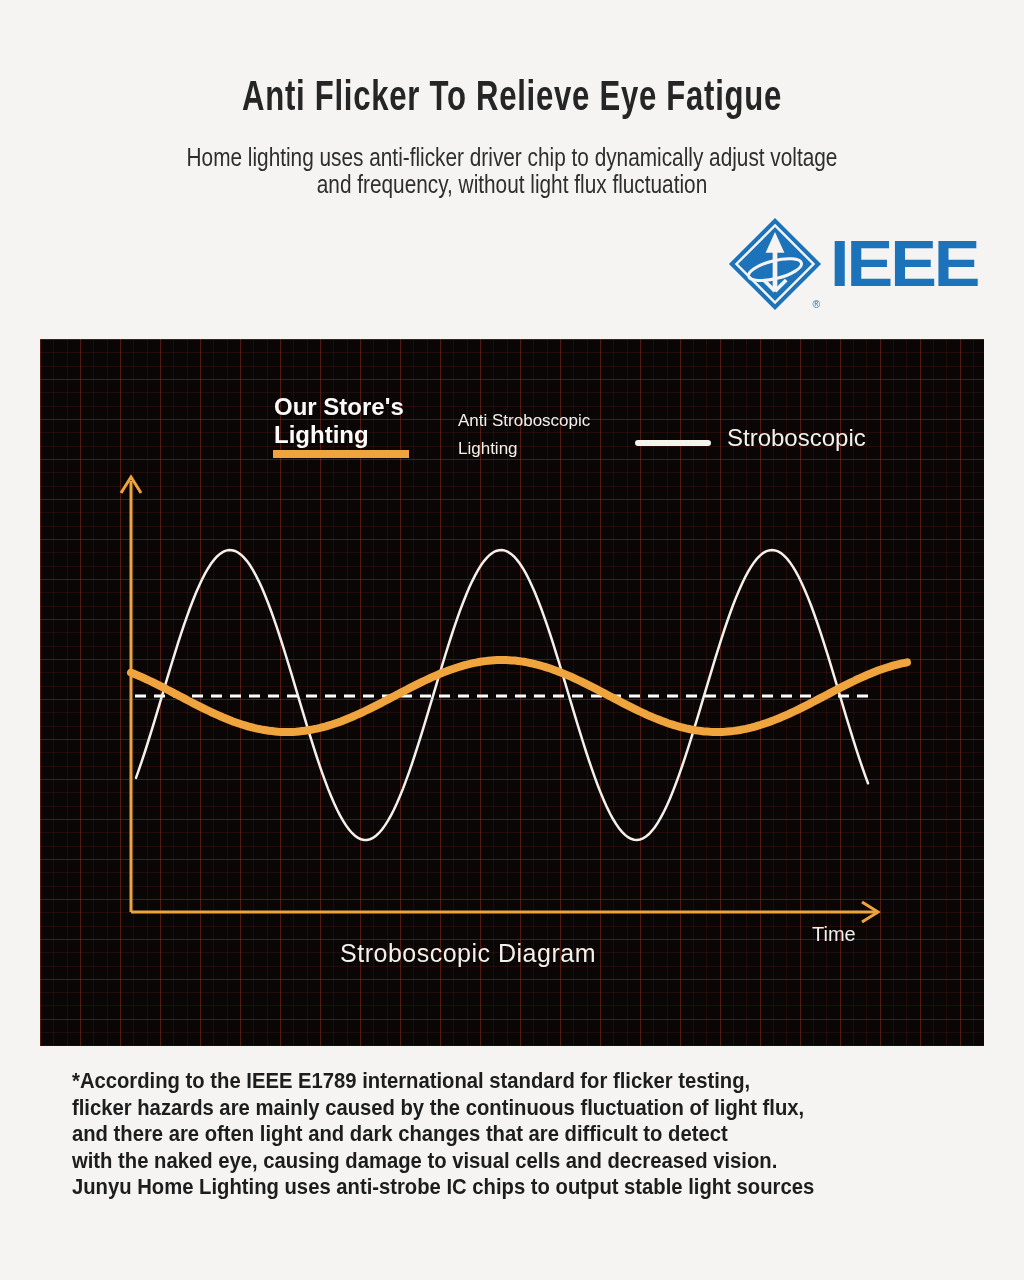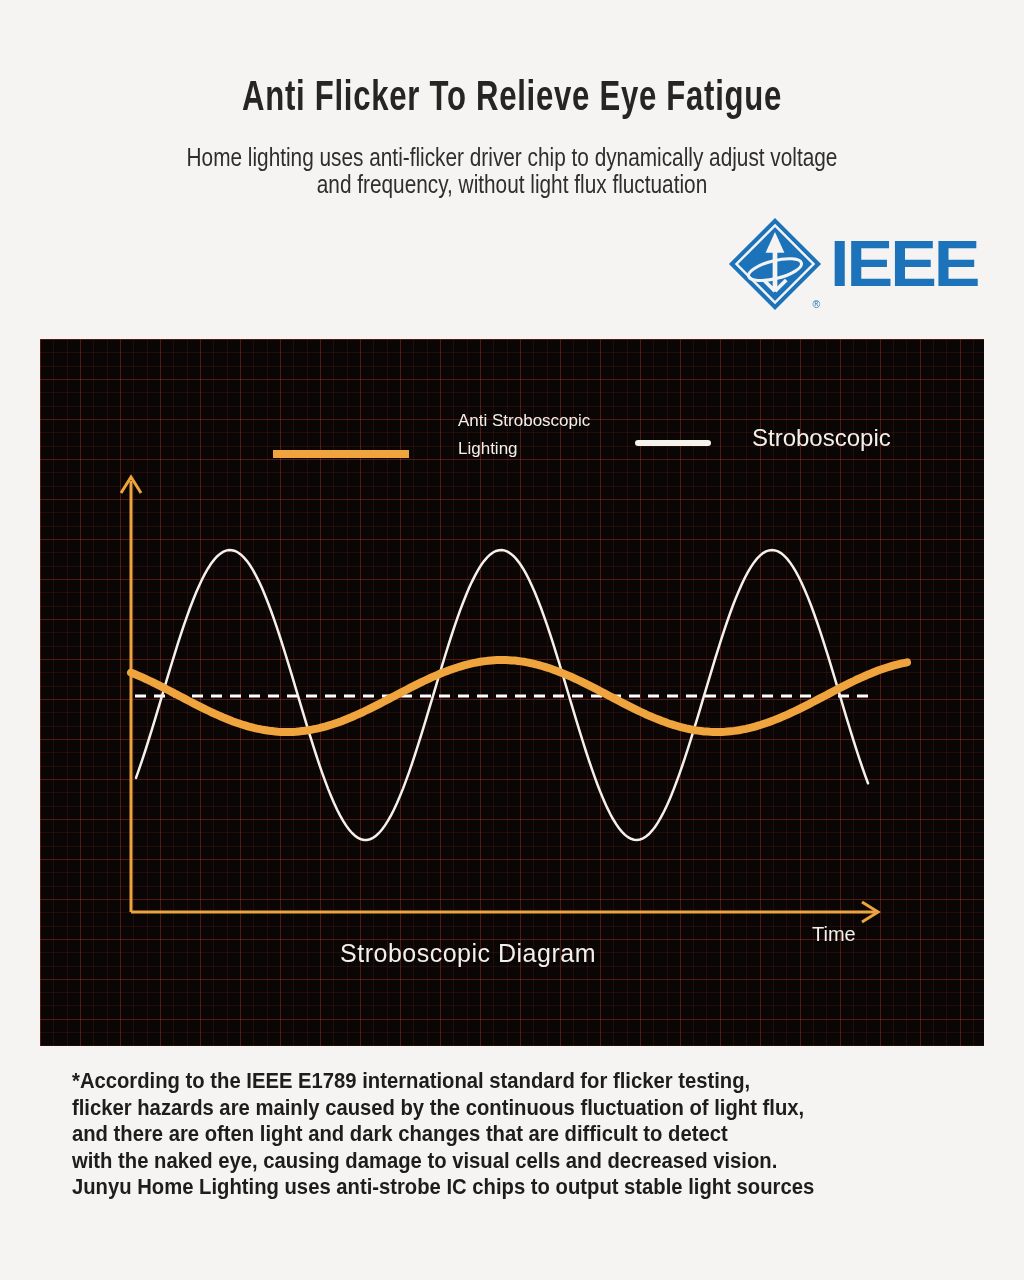--- a/index.html
+++ b/index.html
@@ -55,21 +55,21 @@
   .legend-anti {
     position:absolute; left:418px; top:68px;
     font-size:17px; line-height:28px; color:#f3f0ea;
   }
   .legend-swatch {
     position:absolute; left:595px; top:101px; width:76px; height:6px;
     background:#f6f2ec; border-radius:3px;
   }
   .legend-strobo {
     position:absolute; left:687px; top:85px;
-    font-size:24px; color:#f3f0ea;margin-left:25px;
+    font-size:24px; color:#f3f0ea;
   }
   .chart-caption {
     position:absolute; left:0; top:600px; width:856px; text-align:center;
     font-size:25px; color:#f3f0ea; letter-spacing:0.5px;
   }
   .time-label {
     position:absolute; left:772px; top:584px;
     font-size:20px; color:#f3f0ea;
   }
   .footnote {
@@ -107,20 +107,24 @@
   <svg id="wave-svg" class="wave-svg" viewBox="0 0 944 707">
       <path d="M91,573 L91,142" stroke="#eda43f" stroke-width="3" fill="none"></path>
       <path d="M81,154 L91,138 L101,154" stroke="#eda43f" stroke-width="3" fill="none" stroke-linejoin="miter"></path>
       <path d="M91,573 L835,573" stroke="#eda43f" stroke-width="3" fill="none"></path>
       <path d="M822,563 L838,573 L822,583" stroke="#eda43f" stroke-width="3" fill="none"></path>
       <line x1="95" y1="357" x2="834" y2="357" stroke="#ffffff" stroke-width="3" stroke-dasharray="11 8"></line>
       <path d="M96.0,438.9 L99.0,430.4 L102.0,421.6 L105.0,412.5 L108.0,403.0 L111.0,393.4 L114.0,383.6 L117.0,373.6 L120.0,363.6 L123.0,353.5 L126.0,343.4 L129.0,333.4 L132.0,323.5 L135.0,313.8 L138.0,304.2 L141.0,294.9 L144.0,285.9 L147.0,277.3 L150.0,269.0 L153.0,261.2 L156.0,253.8 L159.0,246.9 L162.0,240.5 L165.0,234.7 L168.0,229.5 L171.0,224.8 L174.0,220.9 L177.0,217.5 L180.0,214.9 L183.0,212.9 L186.0,211.6 L189.0,211.0 L192.0,211.2 L195.0,212.0 L198.0,213.5 L201.0,215.7 L204.0,218.6 L207.0,222.1 L210.0,226.3 L213.0,231.1 L216.0,236.6 L219.0,242.6 L222.0,249.1 L225.0,256.2 L228.0,263.7 L231.0,271.7 L234.0,280.1 L237.0,288.9 L240.0,298.0 L243.0,307.4 L246.0,317.0 L249.0,326.8 L252.0,336.7 L255.0,346.8 L258.0,356.8 L261.0,366.9 L264.0,376.9 L267.0,386.9 L270.0,396.6 L273.0,406.2 L276.0,415.5 L279.0,424.6 L282.0,433.3 L285.0,441.6 L288.0,449.6 L291.0,457.0 L294.0,464.0 L297.0,470.5 L300.0,476.4 L303.0,481.7 L306.0,486.4 L309.0,490.5 L312.0,494.0 L315.0,496.7 L318.0,498.8 L321.0,500.2 L324.0,500.9 L327.0,500.9 L330.0,500.2 L333.0,498.8 L336.0,496.7 L339.0,494.0 L342.0,490.5 L345.0,486.4 L348.0,481.7 L351.0,476.4 L354.0,470.5 L357.0,464.0 L360.0,457.0 L363.0,449.6 L366.0,441.6 L369.0,433.3 L372.0,424.6 L375.0,415.5 L378.0,406.2 L381.0,396.6 L384.0,386.9 L387.0,376.9 L390.0,366.9 L393.0,356.8 L396.0,346.8 L399.0,336.7 L402.0,326.8 L405.0,317.0 L408.0,307.4 L411.0,298.0 L414.0,288.9 L417.0,280.1 L420.0,271.7 L423.0,263.7 L426.0,256.2 L429.0,249.1 L432.0,242.6 L435.0,236.6 L438.0,231.1 L441.0,226.3 L444.0,222.1 L447.0,218.6 L450.0,215.7 L453.0,213.5 L456.0,212.0 L459.0,211.2 L462.0,211.0 L465.0,211.6 L468.0,212.9 L471.0,214.9 L474.0,217.5 L477.0,220.9 L480.0,224.8 L483.0,229.5 L486.0,234.7 L489.0,240.5 L492.0,246.9 L495.0,253.8 L498.0,261.2 L501.0,269.0 L504.0,277.3 L507.0,285.9 L510.0,294.9 L513.0,304.2 L516.0,313.8 L519.0,323.5 L522.0,333.4 L525.0,343.4 L528.0,353.5 L531.0,363.6 L534.0,373.6 L537.0,383.6 L540.0,393.4 L543.0,403.0 L546.0,412.5 L549.0,421.6 L552.0,430.4 L555.0,438.9 L558.0,447.0 L561.0,454.6 L564.0,461.7 L567.0,468.4 L570.0,474.5 L573.0,480.0 L576.0,484.9 L579.0,489.2 L582.0,492.9 L585.0,495.9 L588.0,498.2 L591.0,499.8 L594.0,500.8 L597.0,501.0 L600.0,500.5 L603.0,499.4 L606.0,497.5 L609.0,495.0 L612.0,491.7 L615.0,487.9 L618.0,483.4 L621.0,478.2 L624.0,472.5 L627.0,466.2 L630.0,459.4 L633.0,452.1 L636.0,444.3 L639.0,436.1 L642.0,427.5 L645.0,418.6 L648.0,409.3 L651.0,399.8 L654.0,390.1 L657.0,380.3 L660.0,370.3 L663.0,360.2 L666.0,350.1 L669.0,340.1 L672.0,330.1 L675.0,320.2 L678.0,310.6 L681.0,301.1 L684.0,291.9 L687.0,283.0 L690.0,274.5 L693.0,266.3 L696.0,258.6 L699.0,251.4 L702.0,244.7 L705.0,238.5 L708.0,232.9 L711.0,227.9 L714.0,223.4 L717.0,219.7 L720.0,216.6 L723.0,214.1 L726.0,212.4 L729.0,211.4 L732.0,211.0 L735.0,211.4 L738.0,212.4 L741.0,214.1 L744.0,216.6 L747.0,219.7 L750.0,223.4 L753.0,227.9 L756.0,232.9 L759.0,238.5 L762.0,244.7 L765.0,251.4 L768.0,258.6 L771.0,266.3 L774.0,274.5 L777.0,283.0 L780.0,291.9 L783.0,301.1 L786.0,310.6 L789.0,320.2 L792.0,330.1 L795.0,340.1 L798.0,350.1 L801.0,360.2 L804.0,370.3 L807.0,380.3 L810.0,390.1 L813.0,399.8 L816.0,409.3 L819.0,418.6 L822.0,427.5 L825.0,436.1 L828.0,444.3" stroke="#f5f1ea" stroke-width="2.5" fill="none" stroke-linecap="round"></path>
       <path d="M91.0,333.6 L94.0,334.8 L97.0,336.1 L100.0,337.4 L103.0,338.7 L106.0,340.1 L109.0,341.5 L112.0,342.9 L115.0,344.4 L118.0,345.9 L121.0,347.4 L124.0,348.9 L127.0,350.5 L130.0,352.0 L133.0,353.6 L136.0,355.2 L139.0,356.7 L142.0,358.3 L145.0,359.9 L148.0,361.5 L151.0,363.0 L154.0,364.6 L157.0,366.1 L160.0,367.6 L163.0,369.1 L166.0,370.6 L169.0,372.0 L172.0,373.5 L175.0,374.8 L178.0,376.2 L181.0,377.5 L184.0,378.8 L187.0,380.0 L190.0,381.2 L193.0,382.4 L196.0,383.5 L199.0,384.5 L202.0,385.5 L205.0,386.4 L208.0,387.3 L211.0,388.1 L214.0,388.9 L217.0,389.6 L220.0,390.2 L223.0,390.8 L226.0,391.3 L229.0,391.8 L232.0,392.1 L235.0,392.4 L238.0,392.7 L241.0,392.9 L244.0,393.0 L247.0,393.0 L250.0,393.0 L253.0,392.9 L256.0,392.7 L259.0,392.4 L262.0,392.1 L265.0,391.8 L268.0,391.3 L271.0,390.8 L274.0,390.2 L277.0,389.6 L280.0,388.9 L283.0,388.1 L286.0,387.3 L289.0,386.4 L292.0,385.5 L295.0,384.5 L298.0,383.5 L301.0,382.4 L304.0,381.2 L307.0,380.0 L310.0,378.8 L313.0,377.5 L316.0,376.2 L319.0,374.8 L322.0,373.5 L325.0,372.0 L328.0,370.6 L331.0,369.1 L334.0,367.6 L337.0,366.1 L340.0,364.6 L343.0,363.0 L346.0,361.5 L349.0,359.9 L352.0,358.3 L355.0,356.7 L358.0,355.2 L361.0,353.6 L364.0,352.0 L367.0,350.5 L370.0,348.9 L373.0,347.4 L376.0,345.9 L379.0,344.4 L382.0,342.9 L385.0,341.5 L388.0,340.1 L391.0,338.7 L394.0,337.4 L397.0,336.1 L400.0,334.8 L403.0,333.6 L406.0,332.4 L409.0,331.3 L412.0,330.2 L415.0,329.2 L418.0,328.2 L421.0,327.3 L424.0,326.4 L427.0,325.6 L430.0,324.9 L433.0,324.2 L436.0,323.6 L439.0,323.0 L442.0,322.5 L445.0,322.1 L448.0,321.8 L451.0,321.5 L454.0,321.2 L457.0,321.1 L460.0,321.0 L463.0,321.0 L466.0,321.1 L469.0,321.2 L472.0,321.4 L475.0,321.6 L478.0,322.0 L481.0,322.4 L484.0,322.8 L487.0,323.4 L490.0,324.0 L493.0,324.6 L496.0,325.4 L499.0,326.1 L502.0,327.0 L505.0,327.9 L508.0,328.8 L511.0,329.8 L514.0,330.9 L517.0,332.0 L520.0,333.2 L523.0,334.4 L526.0,335.6 L529.0,336.9 L532.0,338.2 L535.0,339.6 L538.0,341.0 L541.0,342.4 L544.0,343.9 L547.0,345.4 L550.0,346.9 L553.0,348.4 L556.0,349.9 L559.0,351.5 L562.0,353.1 L565.0,354.6 L568.0,356.2 L571.0,357.8 L574.0,359.4 L577.0,360.9 L580.0,362.5 L583.0,364.1 L586.0,365.6 L589.0,367.1 L592.0,368.6 L595.0,370.1 L598.0,371.6 L601.0,373.0 L604.0,374.4 L607.0,375.8 L610.0,377.1 L613.0,378.4 L616.0,379.6 L619.0,380.8 L622.0,382.0 L625.0,383.1 L628.0,384.2 L631.0,385.2 L634.0,386.1 L637.0,387.0 L640.0,387.9 L643.0,388.6 L646.0,389.4 L649.0,390.0 L652.0,390.6 L655.0,391.2 L658.0,391.6 L661.0,392.0 L664.0,392.4 L667.0,392.6 L670.0,392.8 L673.0,392.9 L676.0,393.0 L679.0,393.0 L682.0,392.9 L685.0,392.8 L688.0,392.5 L691.0,392.2 L694.0,391.9 L697.0,391.5 L700.0,391.0 L703.0,390.4 L706.0,389.8 L709.0,389.1 L712.0,388.4 L715.0,387.6 L718.0,386.7 L721.0,385.8 L724.0,384.8 L727.0,383.8 L730.0,382.7 L733.0,381.6 L736.0,380.4 L739.0,379.2 L742.0,377.9 L745.0,376.6 L748.0,375.3 L751.0,373.9 L754.0,372.5 L757.0,371.1 L760.0,369.6 L763.0,368.1 L766.0,366.6 L769.0,365.1 L772.0,363.5 L775.0,362.0 L778.0,360.4 L781.0,358.8 L784.0,357.3 L787.0,355.7 L790.0,354.1 L793.0,352.5 L796.0,351.0 L799.0,349.4 L802.0,347.9 L805.0,346.4 L808.0,344.9 L811.0,343.4 L814.0,342.0 L817.0,340.5 L820.0,339.2 L823.0,337.8 L826.0,336.5 L829.0,335.2 L832.0,334.0 L835.0,332.8 L838.0,331.6 L841.0,330.5 L844.0,329.5 L847.0,328.5 L850.0,327.6 L853.0,326.7 L856.0,325.9 L859.0,325.1 L862.0,324.4 L865.0,323.8 L867.0,323.4" stroke="#f0a43e" stroke-width="8" fill="none" stroke-linecap="round"></path>
     </svg>
 
+  <div class="legend-our">
+    <div>Our Store's</div>
+    <div>Lighting</div>
+  </div>
   <div class="legend-our-underline"></div>
 
   <div class="legend-anti">
     <div>Anti Stroboscopic</div>
     <div>Lighting</div>
   </div>
 
   <div class="legend-swatch"></div>
   <div class="legend-strobo">Stroboscopic</div>
 

